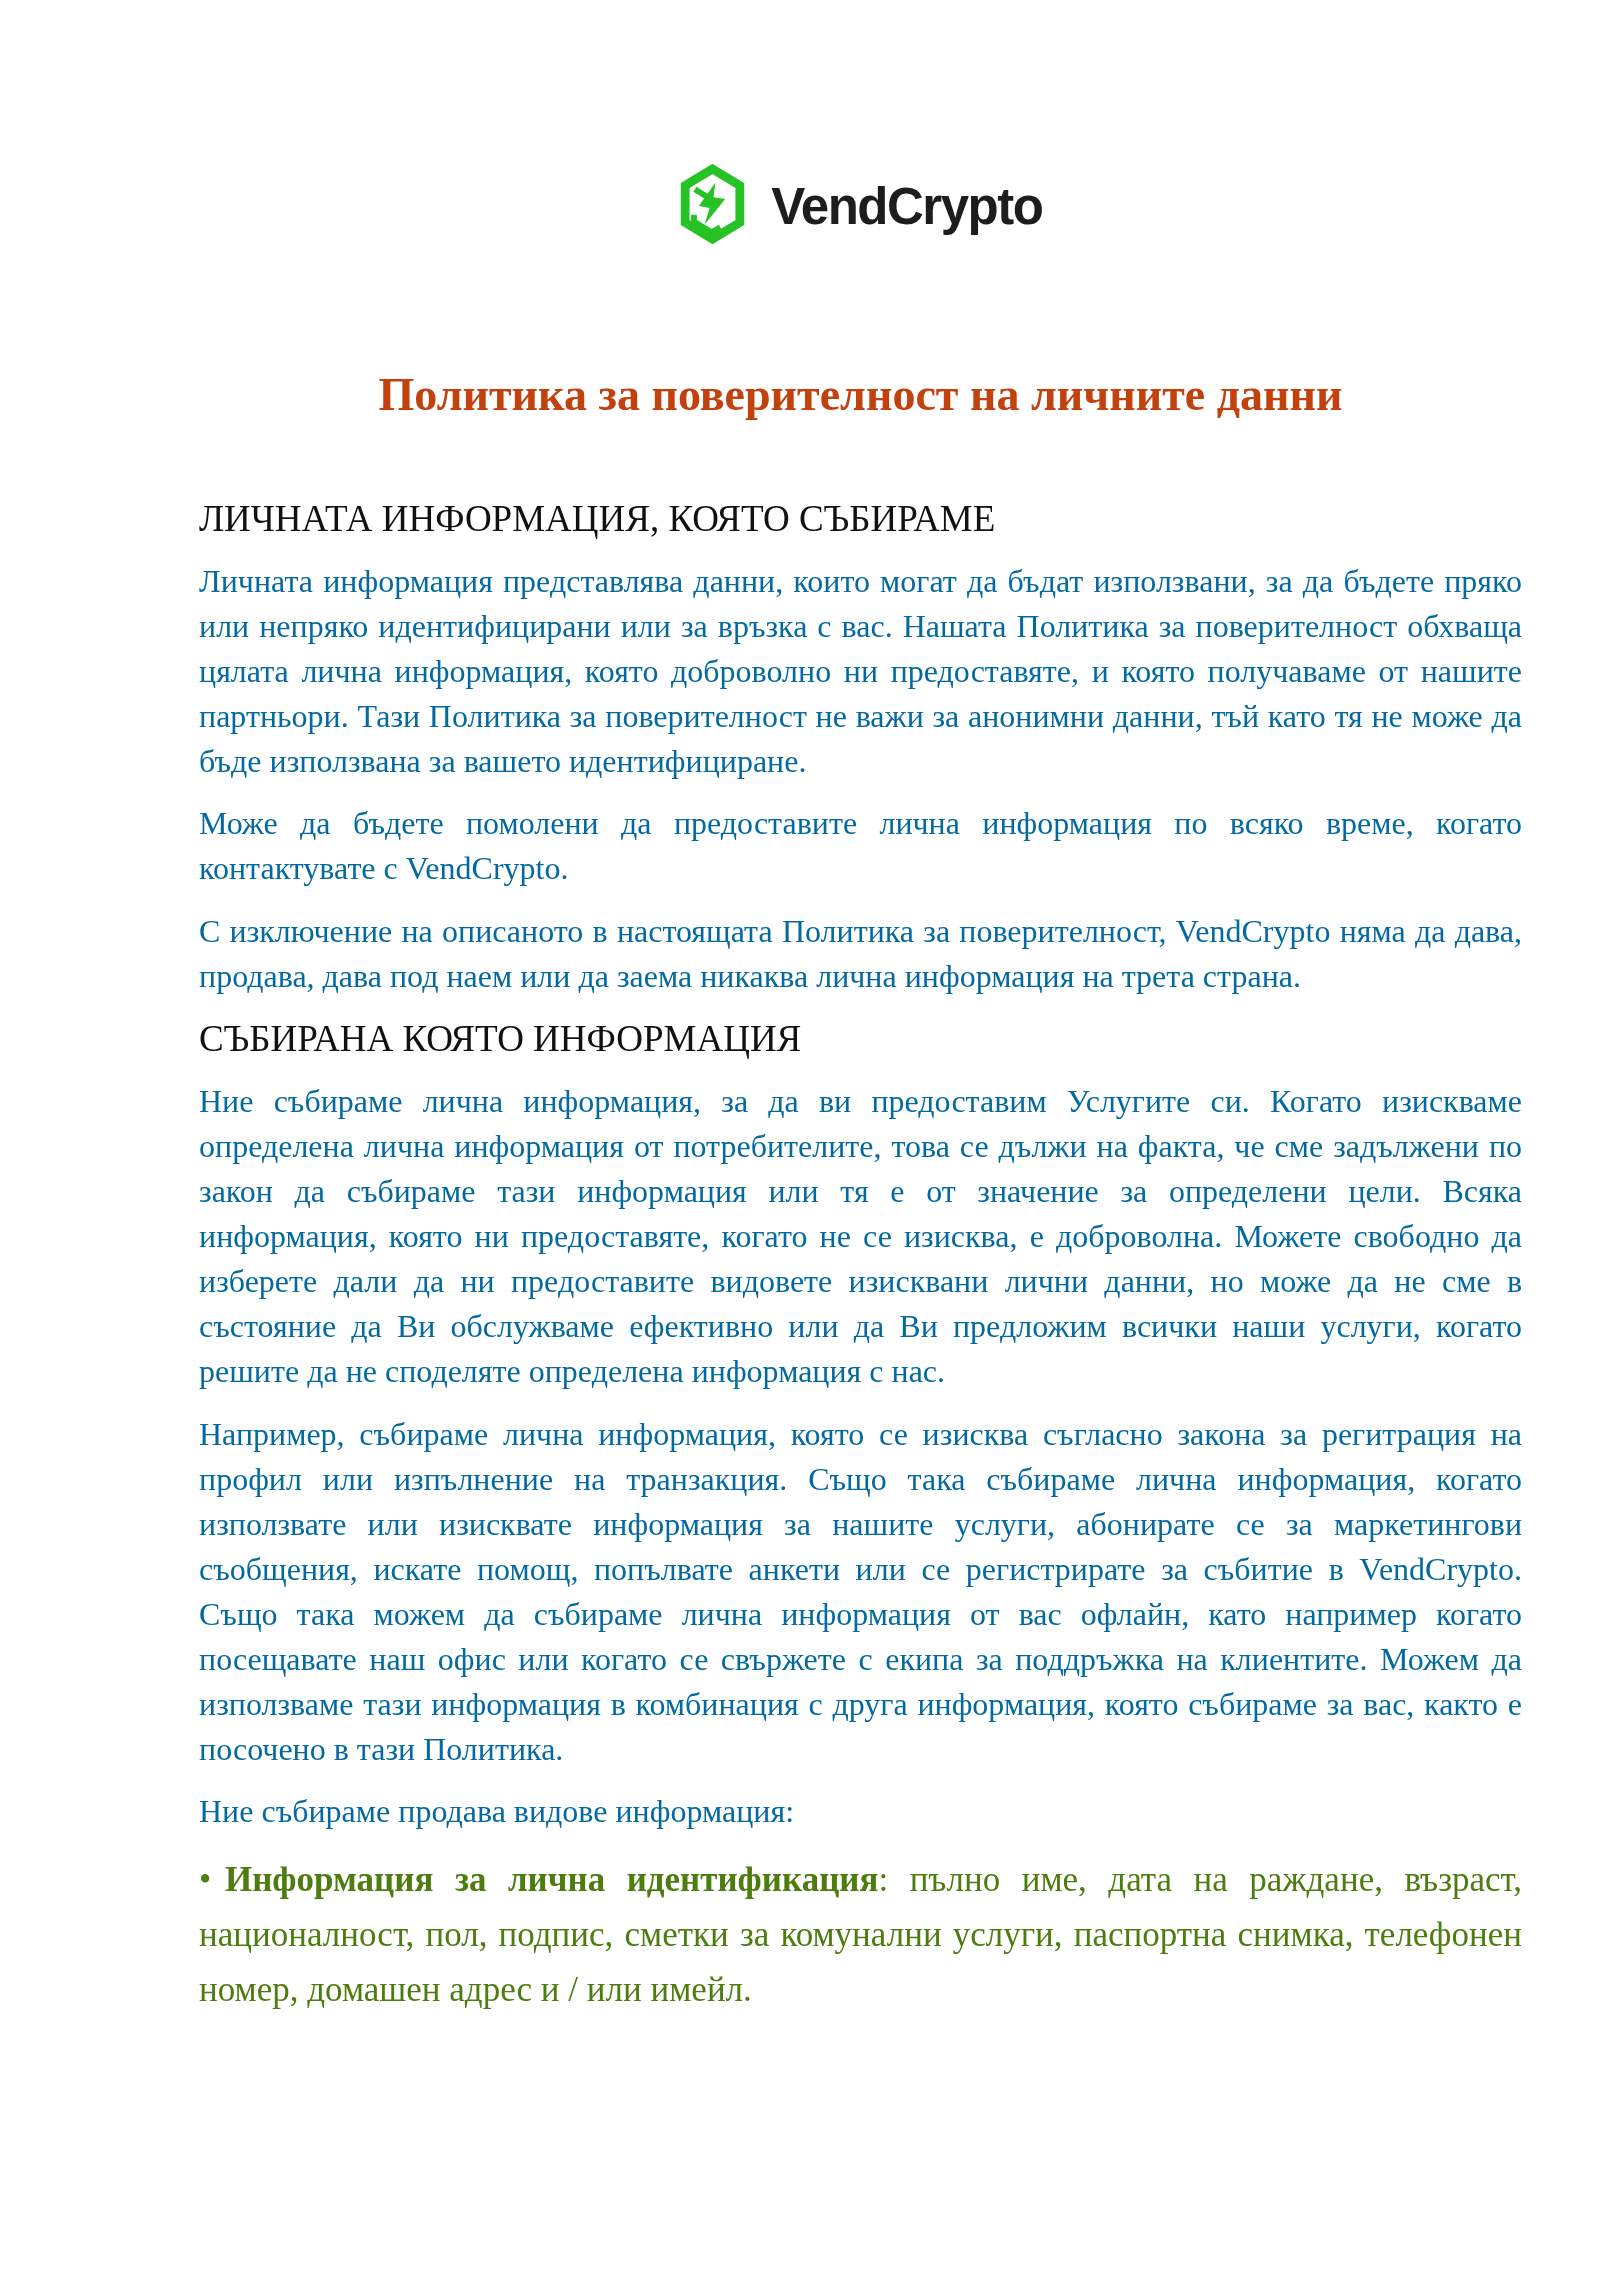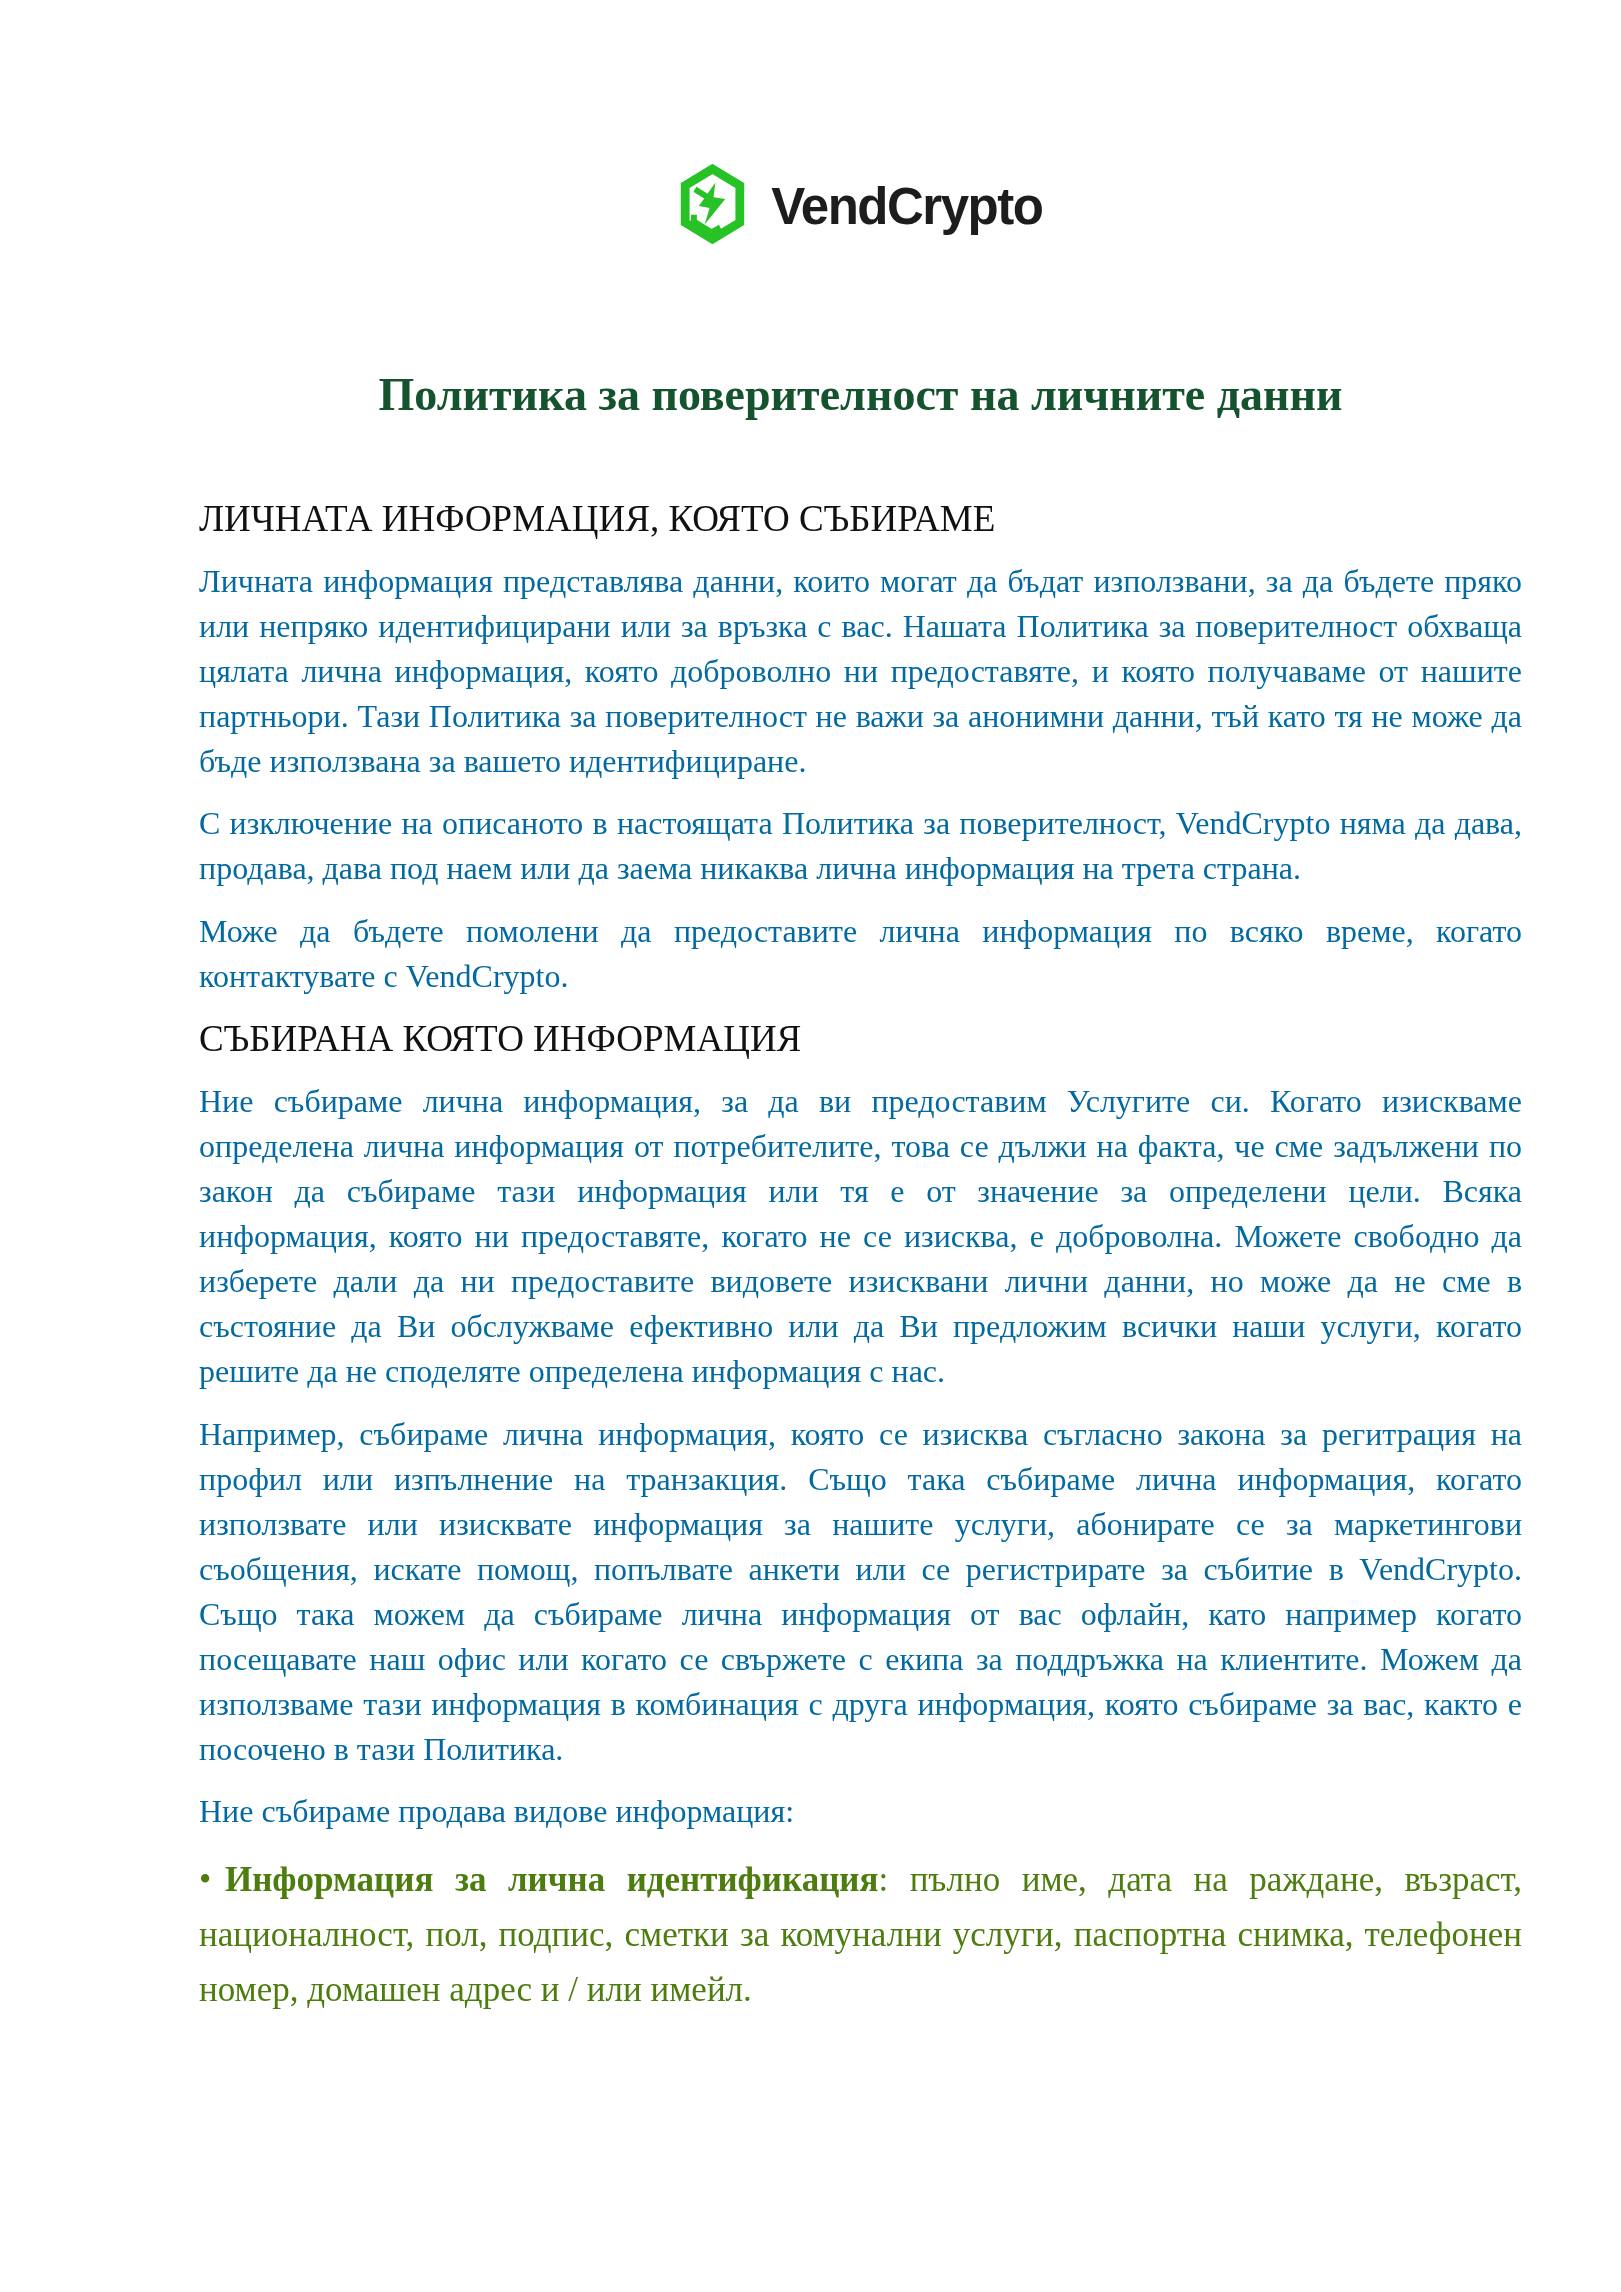--- a/index.html
+++ b/index.html
@@ -31,21 +31,21 @@
     color: #1d1d1f;
     line-height: 1;
     padding-top: 5.9px;
   }
   h1.doc-title {
     font-size: 46px;
     line-height: 59px;
     font-weight: 700;
     text-align: center;
     margin: 0 0 72px 0;
-    color: #14532d;
+    color: #c2410c;
   }
   h2.section-heading {
     font-size: 37px;
     line-height: 45px;
     font-weight: 400;
     margin: 0 0 17.6px 0;
     color: #111111;
   }
   p.body-par {
     font-size: 32px;
@@ -77,22 +77,22 @@
       <path d="M16 26 L29 34" fill="none" stroke="#26c226" stroke-width="6"></path>
     </svg>
     <span class="wordmark">VendCrypto</span>
   </div>
 
   <h1 class="doc-title">Политика за поверителност на личните данни</h1>
 
   <h2 class="section-heading">ЛИЧНАТА ИНФОРМАЦИЯ, КОЯТО СЪБИРАМЕ</h2>
 
   <p class="body-par">Личната информация представлява данни, които могат да бъдат използвани, за да бъдете пряко или непряко идентифицирани или за връзка с вас. Нашата Политика за поверителност обхваща цялата лична информация, която доброволно ни предоставяте, и която получаваме от нашите партньори. Тази Политика за поверителност не важи за анонимни данни, тъй като тя не може да бъде използвана за вашето идентифициране.</p>
+  <p class="body-par">Може да бъдете помолени да предоставите лична информация по всяко време, когато контактувате с VendCrypto.</p>
   <p class="body-par">С изключение на описаното в настоящата Политика за поверителност, VendCrypto няма да дава, продава, дава под наем или да заема никаква лична информация на трета страна.</p>
-  <p class="body-par">Може да бъдете помолени да предоставите лична информация по всяко време, когато контактувате с VendCrypto.</p>
 
   <h2 class="section-heading">СЪБИРАНА КОЯТО ИНФОРМАЦИЯ</h2>
 
   <p class="body-par">Ние събираме лична информация, за да ви предоставим Услугите си. Когато изискваме определена лична информация от потребителите, това се дължи на факта, че сме задължени по закон да събираме тази информация или тя е от значение за определени цели. Всяка информация, която ни предоставяте, когато не се изисква, е доброволна. Можете свободно да изберете дали да ни предоставите видовете изисквани лични данни, но може да не сме в състояние да Ви обслужваме ефективно или да Ви предложим всички наши услуги, когато решите да не споделяте определена информация с нас.</p>
   <p class="body-par">Например, събираме лична информация, която се изисква съгласно закона за регитрация на профил или изпълнение на транзакция. Също така събираме лична информация, когато използвате или изисквате информация за нашите услуги, абонирате се за маркетингови съобщения, искате помощ, попълвате анкети или се регистрирате за събитие в VendCrypto. Също така можем да събираме лична информация от вас офлайн, като например когато посещавате наш офис или когато се свържете с екипа за поддръжка на клиентите. Можем да използваме тази информация в комбинация с друга информация, която събираме за вас, както е посочено в тази Политика.</p>
   <p class="body-par">Ние събираме продава видове информация:</p>
 
   <p class="bullet-par"><span class="bullet-marker">•</span><span class="bullet-label">Информация за лична идентификация</span><span>: пълно име, дата на раждане, възраст, националност, пол, подпис, сметки за комунални услуги, паспортна снимка, телефонен номер, домашен адрес и / или имейл.</span></p>
 
 </div>

